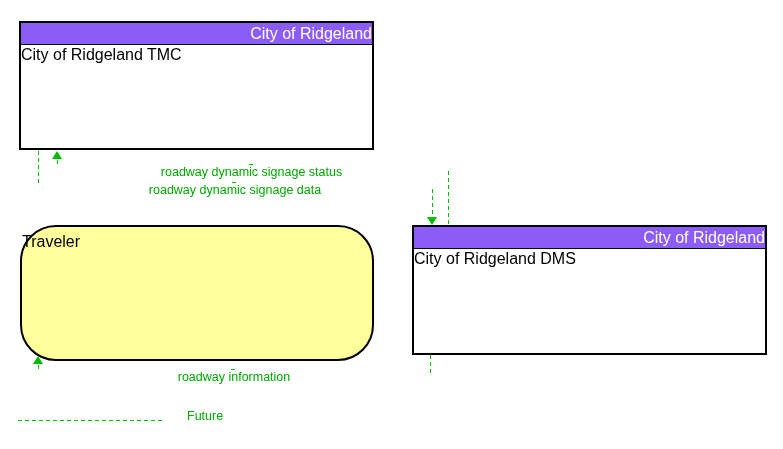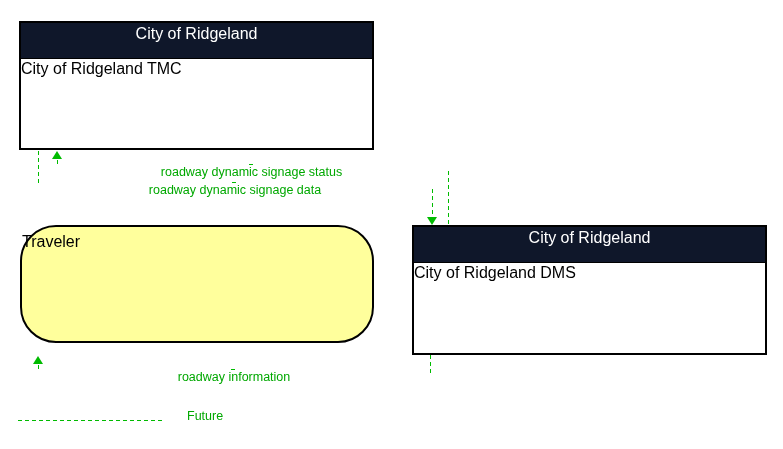--- a/index.html
+++ b/index.html
@@ -17,27 +17,27 @@
   }
   
   .entity {
     position: absolute;
     box-sizing: border-box;
     border: 2px solid #000000;
     background: #ffffff;
   }
   .entity-header {
     box-sizing: border-box;
-    height: 36px;
+    height: 22px;
     line-height: 21px;
-    background: #0f172a;
+    background: #8b5cf6;
     border-bottom: 1px solid #000000;
     color: #ffffff;
     font-size: 16px;
-    text-align: center;
+    text-align: right;
     white-space: nowrap;
     overflow: hidden;
   }
   .entity-title {
     color: #000000;
     font-size: 16px;
     text-align: left;
     padding-top: 1px;
     white-space: nowrap;
   }
@@ -114,21 +114,21 @@
 </head>
 <body>
 
 <div class="canvas">
 
   <div class="entity" style="left:19px; top:21px; width:355px; height:129px;">
     <div class="entity-header">City of Ridgeland</div>
     <div class="entity-title">City of Ridgeland TMC</div>
   </div>
 
-  <div class="terminator" style="left:20px; top:225px; width:354px; height:118px;">
+  <div class="terminator" style="left:20px; top:225px; width:354px; height:136px;">
     <div class="entity-title">Traveler</div>
   </div>
 
   <div class="entity" style="left:412px; top:225px; width:355px; height:130px;">
     <div class="entity-header">City of Ridgeland</div>
     <div class="entity-title">City of Ridgeland DMS</div>
   </div>
 
   <div class="arr up" style="left:52px; top:151px;"></div>
   <div class="dash-v" style="left:57px; top:160px; height:6px;"></div>

